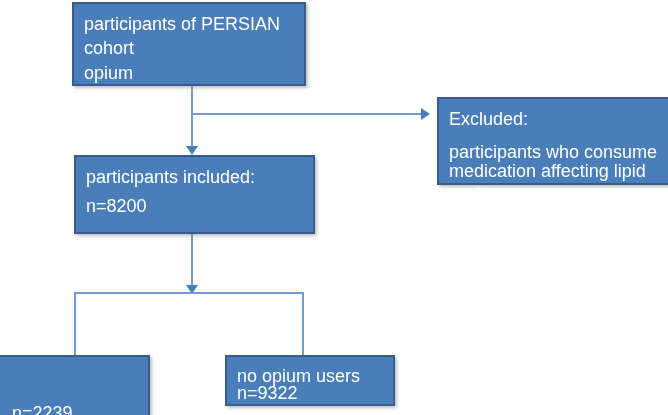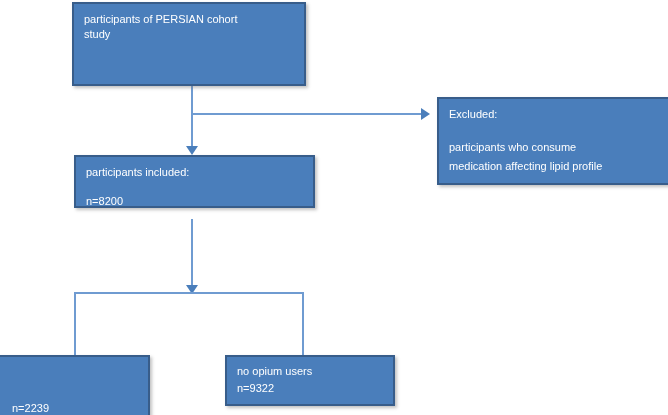--- a/index.html
+++ b/index.html
@@ -14,35 +14,35 @@
     background: #ffffff;
     overflow: hidden;
     font-family: "Liberation Sans", sans-serif;
   }
   .node {
     position: absolute;
     background: #4a7ebb;
     border: 2px solid #385d8a;
     box-sizing: border-box;
     color: #ffffff;
-    font-size: 11px;
+    font-size: 18px;
     line-height: 1.35;
     box-shadow: 2px 2px 3px rgba(120,120,120,0.45);
   }
   .node .txt {
     position: absolute;
     left: 10px;
     right: 8px;
   }
   
   #box-cohort { left: 72px; top: 2px; width: 234px; height: 84px; }
   #box-cohort .line1 { top: 8px; }
   #box-cohort .line2 { top: 56px; }
   
-  #box-included { left: 74px; top: 155px; width: 241px; height: 53px; }
+  #box-included { left: 74px; top: 155px; width: 241px; height: 79px; }
   #box-included .line1 { top: 8px; }
   #box-included .line2 { top: 37px; }
   
   #box-excluded { left: 437px; top: 97px; width: 245px; height: 88px; }
   #box-excluded .line1 { top: 8px; }
   #box-excluded .line2 { top: 41px; }
   #box-excluded .line3 { top: 60px; }
   
   #box-opium { left: -8px; top: 355px; width: 158px; height: 66px; }
   #box-opium .txt { left: 18px; }
@@ -89,21 +89,21 @@
   <div class="conn vline" style="left:191px; top:219px; height:72px;"></div>
   <div class="arrow-down" style="left:186px; top:285px;"></div>
 
   <div class="conn hline" style="left:74px; top:292px; width:230px;"></div>
   <div class="conn vline" style="left:74px; top:292px; height:64px;"></div>
   <div class="conn vline" style="left:302px; top:292px; height:64px;"></div>
 
   <div class="node" id="box-cohort">
     <div class="txt line1">
       <span>participants of PERSIAN cohort</span><br>
-      <span>study</span>
+      <span>opium</span>
     </div>
   </div>
 
   <div class="node" id="box-included">
     <div class="txt line1">participants included:</div>
     <div class="txt line2">n=8200</div>
   </div>
 
   <div class="node" id="box-excluded">
     <div class="txt line1">Excluded:</div>

